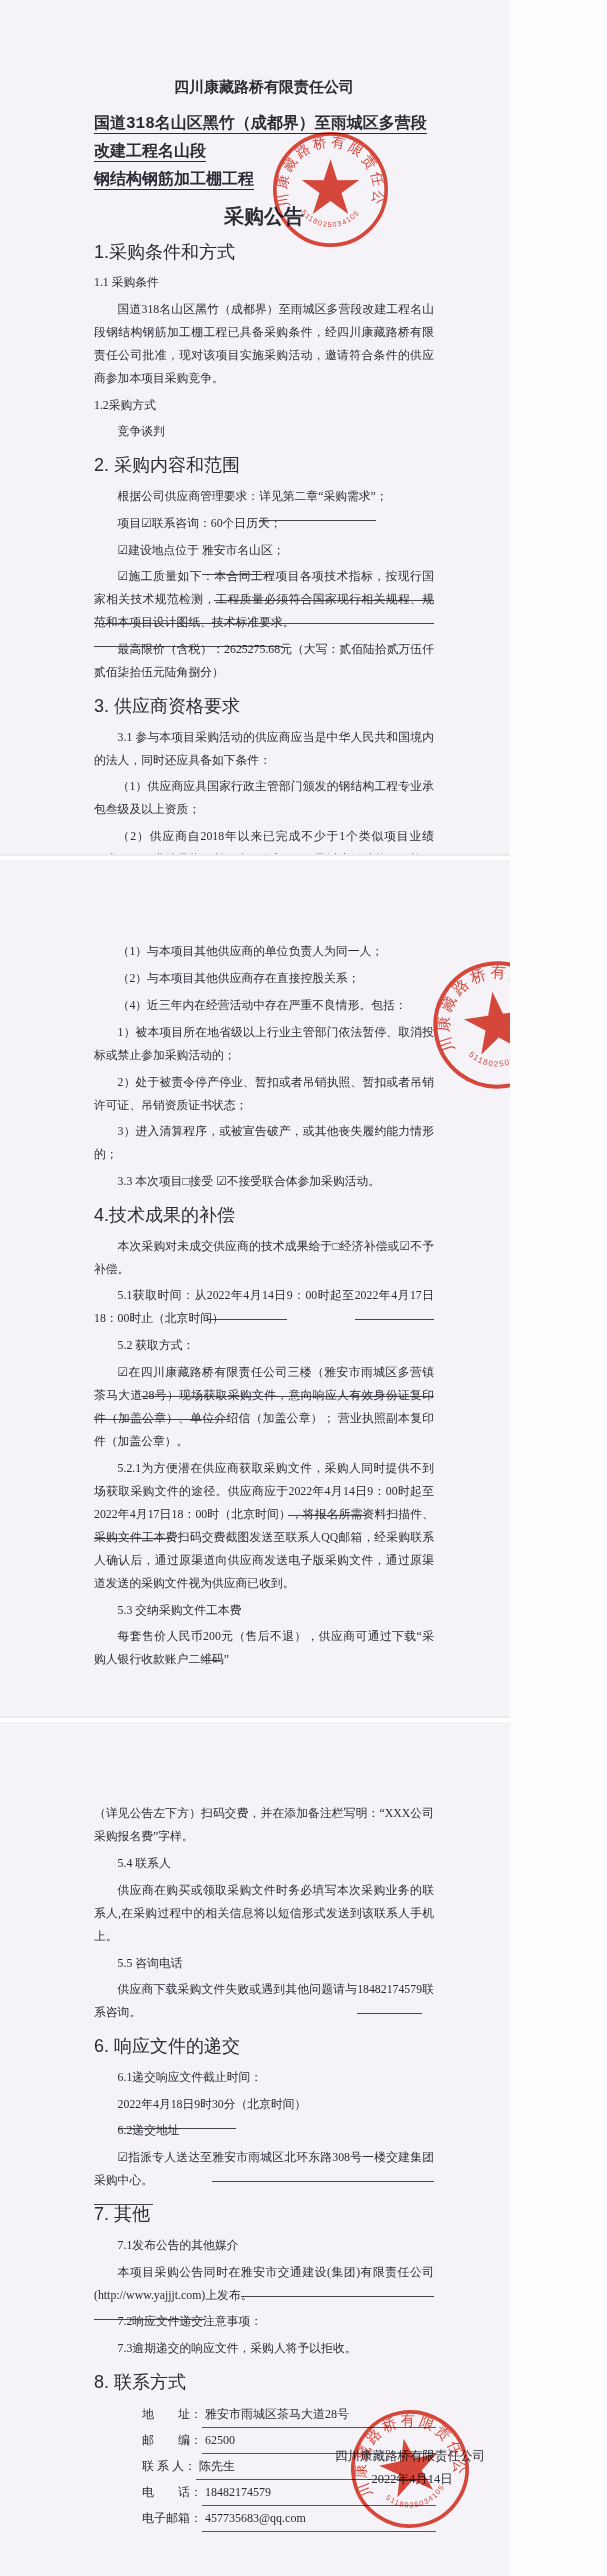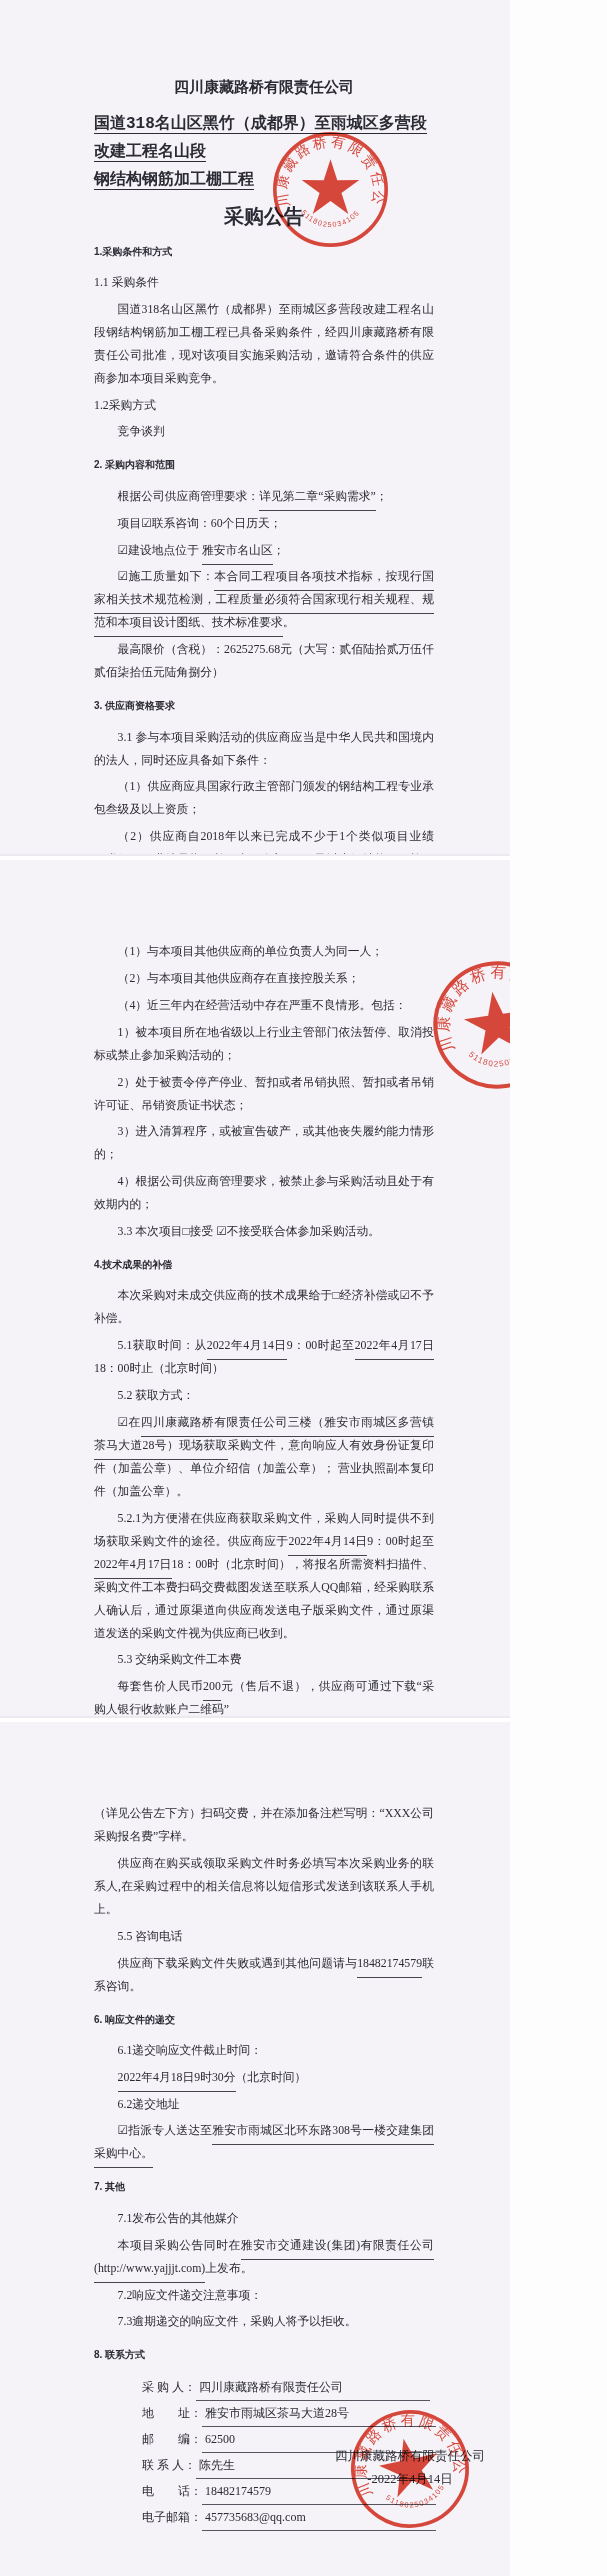--- a/index.html
+++ b/index.html
@@ -7,25 +7,25 @@
   .doc { width:510px;border-radius:30px; }
   .page { position:relative; box-sizing:border-box; background:#f5f2f8; padding:76px 76px 0 94px; overflow:hidden; border-bottom:2.3px solid #eceaf0; }
   #page1 { height:856px; }
   #page2 { height:858px; }
   #page3 { height:855px; border-bottom:none; }
   .gap { height:3.8px; background:#ffffff; }
   .company { font-size:15px; font-weight:bold; text-align:center; margin:0 0 10.6px; line-height:23px; }
   .ptitle { font-size:16px; font-weight:bold; text-align:left; line-height:28px; margin:4px 0 9px; font-family:Liberation Mono, monospace; }
   .tl { border-bottom:1.5px solid #2b2b33; padding-bottom:0.8px; }
   .doctype { font-size:20px; font-weight:bold; text-align:center; margin:0 0 6px; font-family:"Liberation Sans","DejaVu Sans",sans-serif; }
-  .h { font-size:10px; font-weight:bold; font-family:"Liberation Sans","DejaVu Sans",sans-serif; margin:12px 0 9px; line-height:20.5px; }
+  .h { font-size:18px; font-weight:normal; font-family:"Liberation Sans","DejaVu Sans",sans-serif; margin:12px 0 9px; line-height:20.5px; }
   .p { font-size:11.8px; line-height:23px; margin:0 0 3.8px; text-align:justify; text-indent:2em; }
   .p0 { text-indent:0; }
   .mt { margin-top:4.6px; }
-  .u { border-bottom:0.8px solid #44444c; padding-bottom:7px; }
+  .u { border-bottom:0.8px solid #44444c; padding-bottom:17px; }
   .row { font-size:12px; line-height:25px; margin:0; text-indent:2em; white-space:nowrap; }
   .lbl { display:inline-block; }
   .cv { border-bottom:0.8px solid #55555f; display:inline-block; min-width:228px; text-indent:0; padding:0 3px; }
   .sig { position:absolute; left:296px; top:723px; width:228px; text-align:center; font-size:12.5px; line-height:23.5px; z-index:1; }
   .seal { position:absolute; mix-blend-mode:multiply; opacity:.92; z-index:3; pointer-events:none; }
   .seal svg { width:100%; height:100%; display:block; }
 </style>
 </head>
 <body>
 
@@ -72,21 +72,20 @@
   </section>
   <div class="gap"></div>
 
   <section class="page" id="page2">
     <p class="p mt">（1）与本项目其他供应商的单位负责人为同一人；</p>
     <p class="p">（2）与本项目其他供应商存在直接控股关系；</p>
     <p class="p">（4）近三年内在经营活动中存在严重不良情形。包括：</p>
     <p class="p">1）被本项目所在地省级以上行业主管部门依法暂停、取消投标或禁止参加采购活动的；</p>
     <p class="p">2）处于被责令停产停业、暂扣或者吊销执照、暂扣或者吊销许可证、吊销资质证书状态；</p>
     <p class="p">3）进入清算程序，或被宣告破产，或其他丧失履约能力情形的；</p>
-    <p class="p">4）根据公司供应商管理要求，被禁止参与采购活动且处于有效期内的；</p>
     <p class="p">3.3 本次项目□接受 ☑不接受联合体参加采购活动。</p>
 
     <div class="h">4.技术成果的补偿</div>
     <p class="p">本次采购对未成交供应商的技术成果给于□经济补偿或☑不予补偿。</p>
 
     <p class="p"><span>5.1获取时间：从</span><span class="u">2022年4月14日</span><span>9：00时起至</span><span class="u">2022年4月17日</span><span>18：00时止（北京时间）</span></p>
     <p class="p">5.2 获取方式：</p>
     <p class="p"><span>☑在</span><span class="u">四川康藏路桥有限责任公司三楼（雅安市雨城区多营镇茶马大道28号）现场获取</span><span>采购文件，意向响应人有效身份证复印件（加盖公章）、单位介绍信（加盖公章）； 营业执照副本复印件（加盖公章）。</span></p>
     <p class="p"><span>5.2.1为方便潜在供应商获取采购文件，采购人同时提供不到场获取采购文件的途径。供应商应于</span><span class="u">2022年4月14日</span><span>9：00时起至</span><span class="u">2022年4月17日</span><span>18：00时（北京时间），将报名所需资料扫描件、采购文件工本费扫码交费截图发送至联系人QQ邮箱，经采购联系人确认后，通过原渠道向供应商发送电子版采购文件，通过原渠道发送的采购文件视为供应商已收到。</span></p>
     <p class="p">5.3 交纳采购文件工本费</p>
@@ -100,38 +99,38 @@
         <text font-size="23" fill="#dd3b2b" letter-spacing="5" font-family="Liberation Serif, serif"><textPath href="#arcT2" startOffset="50%" text-anchor="middle">四川康藏路桥有限责任公司</textPath></text>
         <text font-size="12" fill="#dd3b2b" letter-spacing="2" font-family="Liberation Sans, sans-serif"><textPath href="#arcB2" startOffset="50%" text-anchor="middle">5118025034105</textPath></text>
         <polygon points="100,50 111.2,84.6 147.6,84.5 118.1,105.9 129.4,140.5 100,119 70.6,140.5 81.9,105.9 52.4,84.5 88.8,84.6" fill="#dd3b2b"></polygon>
       </svg>
     </div>
   </section>
   <div class="gap"></div>
 
   <section class="page" id="page3">
     <p class="p p0 mt">（详见公告左下方）扫码交费，并在添加备注栏写明：“XXX公司采购报名费”字样。</p>
+    <p class="p">5.4 联系人</p>
     <p class="p">供应商在购买或领取采购文件时务必填写本次采购业务的联系人,在采购过程中的相关信息将以短信形式发送到该联系人手机上。</p>
     <p class="p">5.5 咨询电话</p>
     <p class="p"><span>供应商下载采购文件失败或遇到其他问题请与</span><span class="u">18482174579</span><span>联系咨询。</span></p>
 
     <div class="h">6. 响应文件的递交</div>
     <p class="p">6.1递交响应文件截止时间：</p>
     <p class="p"><span class="u">2022年4月18日9时30分</span><span>（北京时间）</span></p>
     <p class="p">6.2递交地址</p>
     <p class="p"><span>☑指派专人送达至</span><span class="u">雅安市雨城区北环东路308号一楼交建集团采购中心。</span></p>
 
     <div class="h">7. 其他</div>
     <p class="p">7.1发布公告的其他媒介</p>
     <p class="p"><span>本项目采购公告同时在</span><span class="u">雅安市交通建设(集团)有限责任公司(http://www.yajjjt.com)</span><span>上发布。</span></p>
     <p class="p">7.2响应文件递交注意事项：</p>
     <p class="p">7.3逾期递交的响应文件，采购人将予以拒收。</p>
 
     <div class="h">8. 联系方式</div>
-    <p class="row"><span class="lbl">采 购 人：</span><span class="cv">四川康藏路桥有限责任公司</span></p>
     <p class="row"><span class="lbl">地　　址：</span><span class="cv">雅安市雨城区茶马大道28号</span></p>
     <p class="row"><span class="lbl">邮　　编：</span><span class="cv">62500</span></p>
     <p class="row"><span class="lbl">联 系 人：</span><span class="cv">陈先生</span></p>
     <p class="row"><span class="lbl">电　　话：</span><span class="cv">18482174579</span></p>
     <p class="row"><span class="lbl">电子邮箱：</span><span class="cv">457735683@qq.com</span></p>
 
     <div class="sig">
       <div>四川康藏路桥有限责任公司</div>
       <div>-2022年4月14日</div>
     </div>

